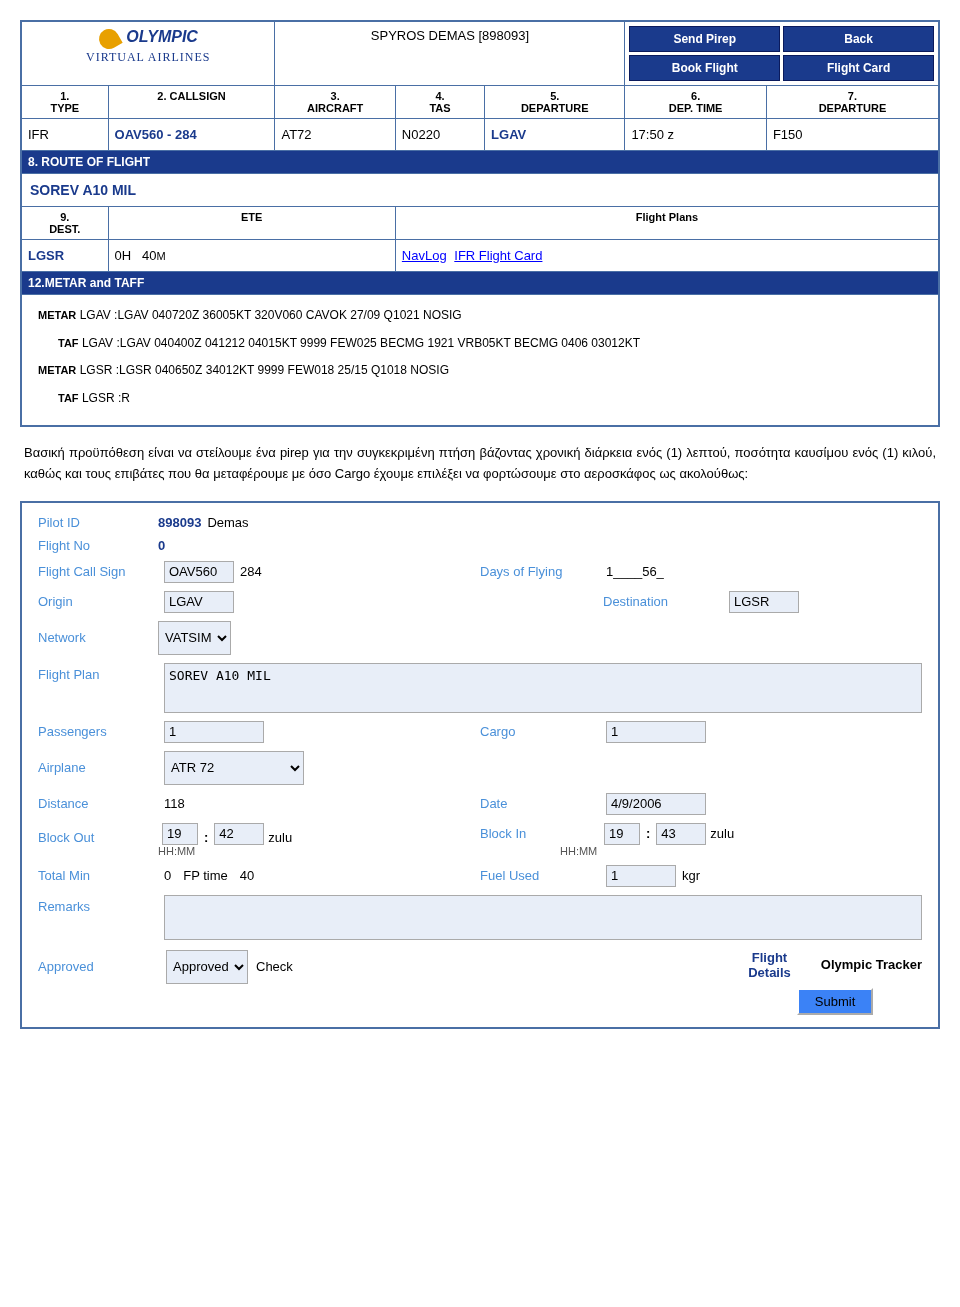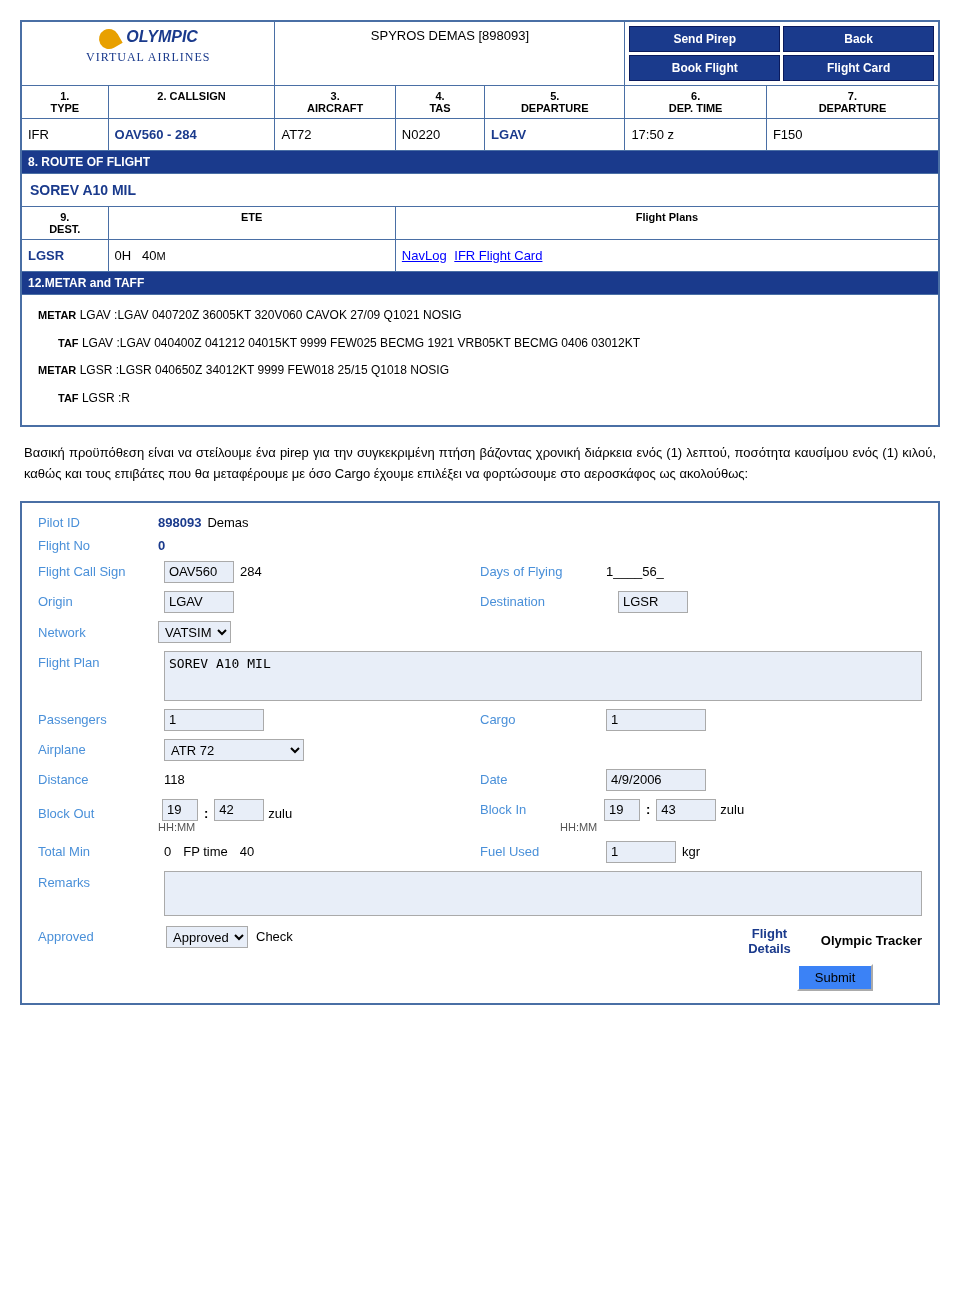--- a/index.html
+++ b/index.html
@@ -171,21 +171,21 @@
       font-size: 13px;
       height: 22px;
     }
     .form-input-sm { width: 70px; }
     .form-input-md { width: 100px; }
     .form-select {
       border: 1px solid #aaa;
       background: #e8eef8;
       padding: 2px 2px;
       font-size: 13px;
-      height: 22px;
+      height: 34px;
     }
     .time-sep { font-weight: bold; margin: 0 2px; }
 
     .flight-plan-textarea {
       width: 100%;
       height: 50px;
       border: 1px solid #aaa;
       background: #e8eef8;
       font-size: 13px;
       padding: 4px;
@@ -396,21 +396,21 @@
       <span class="form-label">Days of Flying</span>
       <span class="form-value days-of-flying">1____56_</span>
     </div>
   </div>
 
   <div style="display:flex; gap:0; margin-bottom:8px;">
     <div style="flex:1; display:flex; align-items:center; gap:6px;">
       <span class="form-label">Origin</span>
       <input type="text" class="form-input form-input-sm" value="LGAV" style="">
     </div>
-    <div style="flex:1; display:flex; align-items:center; gap:18px;">
+    <div style="flex:1; display:flex; align-items:center; gap:6px;justify-content:center;">
       <span class="form-label">Destination</span>
       <input type="text" class="form-input form-input-sm" value="LGSR" style="">
     </div>
   </div>
 
   <div class="form-row">
     <span class="form-label">Network</span>
     <select class="form-select">
       <option>VATSIM</option>
       <option>IVAO</option>
@@ -465,21 +465,21 @@
         <input type="text" class="form-input" style="width: 50px;" value="42">
         <span class="form-value">zulu</span>
       </div>
       <div style="padding-left:120px; font-size:11px; color:#555;">HH:MM</div>
     </div>
     <div style="flex:1;">
       <div style="display:flex; align-items:center; gap:4px;">
         <span class="form-label">Block In</span>
         <input type="text" class="form-input" style="width: 36px;" value="19">
         <span class="time-sep">:</span>
-        <input type="text" class="form-input" style="width: 60px;" value="43">
+        <input type="text" class="form-input" style="width: 50px;" value="43">
         <span class="form-value">zulu</span>
       </div>
       <div style="padding-left:80px; font-size:11px; color:#555;">HH:MM</div>
     </div>
   </div>
 
   <div style="display:flex; gap:0; margin-bottom:8px;">
     <div style="flex:1; display:flex; align-items:center; gap:6px;">
       <span class="form-label">Total Min</span>
       <span class="form-value">0</span>

